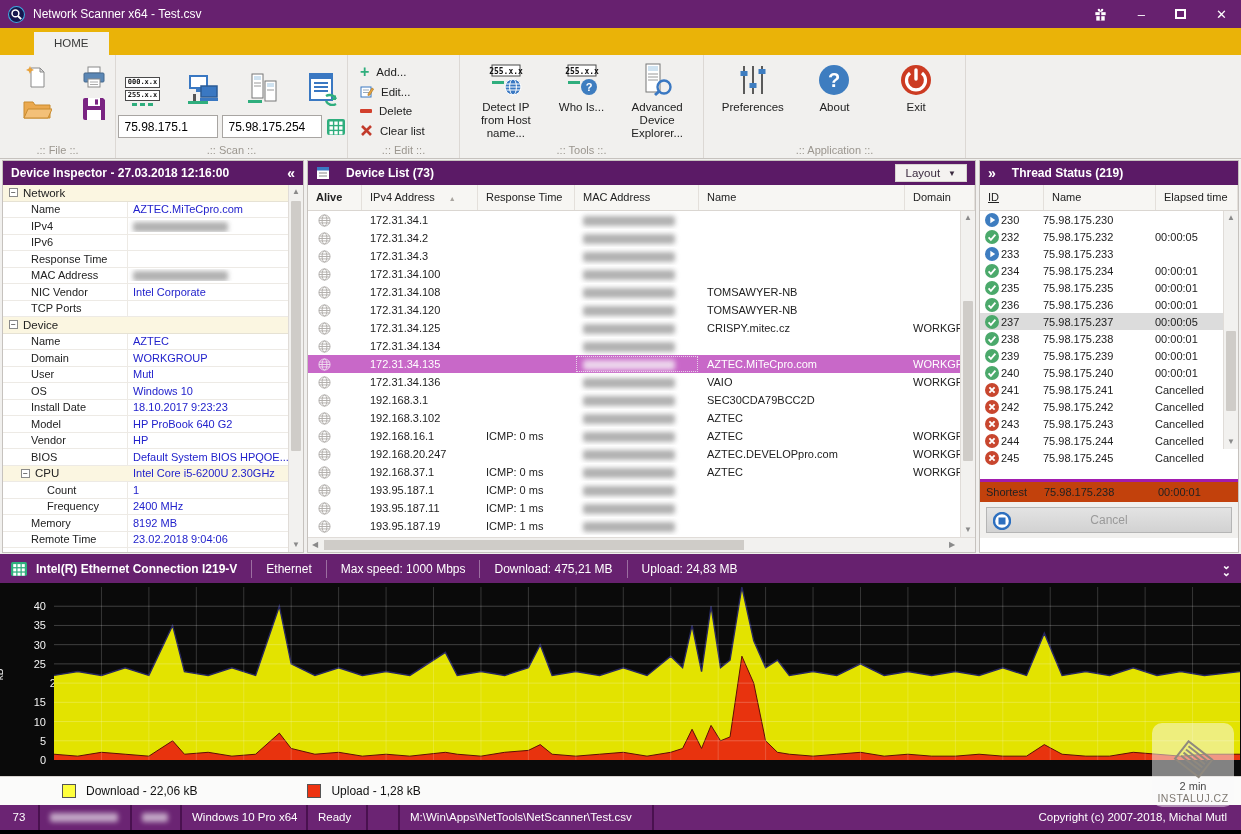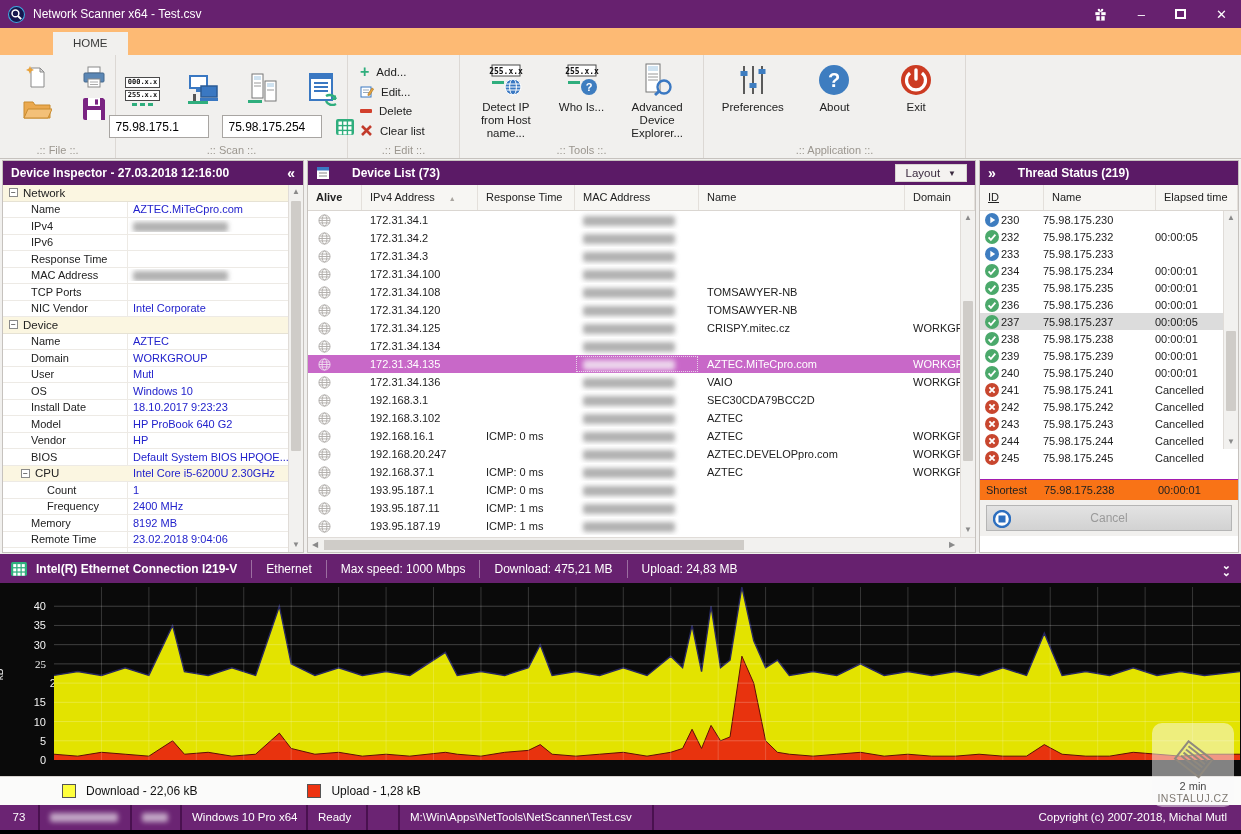--- a/index.html
+++ b/index.html
@@ -7,46 +7,46 @@
   body{font-family:"Liberation Sans",sans-serif;font-size:11px;background:#F1F0EE;position:relative;color:#222}
 
   
   .titlebar{height:28px;background:#67216F;color:#fff;display:flex;align-items:center;padding:0 8px;gap:8px}
   .title-text{font-size:12px}
   .win-controls{margin-left:auto;display:flex;align-items:center;gap:30px;margin-right:6px}
   .win-btn{color:#fff;font-size:13px;line-height:13px;cursor:default}
   .max-glyph{width:11px;height:10px;border:2px solid #fff;display:inline-block}
 
   
-  .tabstrip{height:27px;background:#fdba74;display:flex;align-items:flex-end;padding-left:53px}
+  .tabstrip{height:27px;background:#eab308;display:flex;align-items:flex-end;padding-left:34px}
   .tab{background:#F1F0EE;color:#3a3a3a;padding:5px 20px 6px;font-size:11.5px}
 
   
   .ribbon{height:104px;background:#F1F0EE;border-bottom:1px solid #C6C2BE;display:flex}
   .rgroup{position:relative;border-right:1px solid #DCD8D4;padding:6px 8px 18px}
   .rgroup-label{position:absolute;bottom:2px;left:0;right:0;text-align:center;color:#9B968F;font-size:11px}
   .rg-file{width:114px;display:grid;grid-template-columns:1fr 1fr;grid-template-rows:1fr 1fr;justify-items:center;align-items:center}
   .rbtn{display:flex;align-items:center;justify-content:center;padding:2px;border:1px solid transparent}
   .rg-scan{width:232px;display:flex;flex-direction:column;gap:6px}
   .scan-icons{display:flex;gap:20px;align-items:flex-end;justify-content:center;height:48px}
-  .scan-inputs{display:flex;gap:13px;align-items:center;justify-content:center}
+  .scan-inputs{display:flex;gap:4px;align-items:center;justify-content:center}
   .scan-inputs input{width:100px;height:23px;border:1px solid #A8A5A2;font:12px "Liberation Sans",sans-serif;padding:0 6px;background:#fff}
   .ipbox{display:block;font:bold 7px "DejaVu Sans Mono",monospace;border:1px solid #4a4a4a;background:#fff;padding:0 2px;line-height:9px;color:#111}
   .greendash{height:3px;width:22px;background:repeating-linear-gradient(90deg,#2FAE7D 0 5px,transparent 5px 8px);margin-top:2px}
   .rg-edit{width:112px;display:flex;flex-direction:column;justify-content:flex-start;gap:1px;padding-top:8px}
   .edit-item{display:flex;align-items:center;gap:7px;height:20px;padding:0 4px;font-size:11.5px}
   .rg-tools{width:244px;display:flex;justify-content:space-around;padding-top:8px}
   .bigbtn{width:78px;display:flex;flex-direction:column;align-items:center;gap:4px;font-size:11.5px;text-align:center;white-space:pre-line;line-height:13px}
   .rg-app{width:262px;display:flex;justify-content:space-around;padding-top:8px}
   .rg-fill{flex:1;border-right:none}
 
   
   .main{height:395px;display:flex;gap:3px;padding:1px 2px}
   .panel{background:#fff;border:1px solid #C6C2BE;display:flex;flex-direction:column;position:relative;overflow:hidden}
-  .phdr{height:24px;background:#5B1A66;color:#fff;font-weight:bold;font-size:12px;display:flex;align-items:center;padding:0 8px;gap:22px;flex:none}
+  .phdr{height:24px;background:#5B1A66;color:#fff;font-weight:bold;font-size:12px;display:flex;align-items:center;padding:0 8px;gap:16px;flex:none}
   .phdr .chev{font-size:14px;font-weight:bold}
   .p-inspector{width:302px}
   .p-devices{flex:1}
   .p-threads{width:260px}
 
   
   .ins-grid{flex:1;overflow:hidden;position:relative;background:#fff}
   .ins-row{display:flex;height:16.5px;border-bottom:1px solid #EDEAE5;align-items:center}
   .ins-row .lab{width:125px;flex:none;display:flex;align-items:center;gap:5px;height:100%;border-right:1px solid #EDEAE5;overflow:hidden;white-space:nowrap}
   .ins-row .val{flex:1;color:#2222CC;padding-left:5px;overflow:hidden;white-space:nowrap}
@@ -78,21 +78,21 @@
   .c-alive{width:54px;flex:none;display:flex;align-items:center;padding-left:10px}
   .c-ip{width:116px;flex:none}.c-resp{width:97px;flex:none}.c-mac{width:124px;flex:none}.c-name{width:206px;flex:none}.c-dom{flex:1}
   .layout-btn{margin-left:auto;background:#F4F2F0;color:#3a2a3e;font-weight:normal;font-size:11.5px;padding:2px 10px;border:1px solid #D8D4D0;display:flex;gap:8px;align-items:center}
 
   
   .th-rows{height:268px;overflow:hidden;flex:none}
   .th-row{display:flex;height:17px;align-items:center;padding-left:5px}
   .th-row.hl{background:#DCDCDC}
   .th-ic{width:16px;flex:none;display:flex;align-items:center}
   .th-id{width:42px;flex:none}.th-name{width:112px;flex:none}.th-el{flex:1}
-  .th-sum{border-top:1px solid #a21caf;background:#f97316;flex:none}
+  .th-sum{border-top:3px solid #a21caf;background:#c2410c;flex:none}
   .th-sum .srow{display:flex;height:20px;align-items:center;padding-left:6px}
   .th-sum .sl{width:58px;flex:none}.th-sum .sn{width:114px;flex:none}.th-sum .se{flex:1}
   .cancel-wrap{flex:none;padding:5px 6px;background:#F1F0EE}
   .cancel-btn{height:26px;background:linear-gradient(#E3E3E3,#D2D2D2);border:1px solid #B5B5B5;color:#9A9A9A;font-size:12px;display:flex;align-items:center;justify-content:center;position:relative}
   .cancel-btn .stopic{position:absolute;left:6px;top:4px}
 
   
   .netbar{height:29px;background:#67216F;color:#fff;display:flex;align-items:center;padding:0 10px;gap:0}
   .nb-name{font-weight:bold;font-size:12px;margin-left:8px;padding-right:14px}
   .nb-item{font-size:12px;padding:0 14px;border-left:1px solid rgba(255,255,255,.35);height:18px;line-height:18px}
@@ -392,29 +392,29 @@
           <div class="val"></div>
         </div>
         <div class="ins-row item">
           <div class="lab ind-i">
             <span>MAC Address</span>
           </div>
           <div class="val"><span class="blurbox" style="width: 95px;"></span></div>
         </div>
         <div class="ins-row item">
           <div class="lab ind-i">
+            <span>NIC Vendor</span>
+          </div>
+          <div class="val">Intel Corporate</div>
+        </div>
+        <div class="ins-row item">
+          <div class="lab ind-i">
             <span>TCP Ports</span>
           </div>
           <div class="val"></div>
-        </div>
-        <div class="ins-row item">
-          <div class="lab ind-i">
-            <span>NIC Vendor</span>
-          </div>
-          <div class="val">Intel Corporate</div>
         </div>
         <div class="ins-row group">
           <div class="lab ind-g">
             <span class="exp">−</span>
             <span>Device</span>
           </div>
           <div class="val"></div>
         </div>
         <div class="ins-row item">
           <div class="lab ind-i">
@@ -1062,21 +1062,21 @@
 </div>
 
 <div class="chart">
   <span class="kb">kB</span>
   <div id="ylabels">
       <div class="ylab" style="left: 6px; top: 171px;">0</div>
       <div class="ylab" style="left: 6px; top: 151.778px;">5</div>
       <div class="ylab" style="left: 6px; top: 132.556px;">10</div>
       <div class="ylab" style="left: 6px; top: 113.333px;">15</div>
       <div class="ylab" style="left: 22px; top: 94.1111px;">20</div>
-      <div class="ylab" style="left: 6px; top: 74.8889px; font-family: Liberation Serif, serif;">25</div>
+      <div class="ylab" style="left: 6px; top: 74.8889px;">25</div>
       <div class="ylab" style="left: 6px; top: 55.6667px;">30</div>
       <div class="ylab" style="left: 6px; top: 36.4444px;">35</div>
       <div class="ylab" style="left: 6px; top: 17.2222px;">40</div>
     </div>
   <div class="plotwrap">
       <svg id="plot" viewBox="0 0 100 100" preserveAspectRatio="none">
         <polygon points="0,100 0,51.111111111111114 2,48.88888888888889 4,51.111111111111114 6,46.666666666666664 8,51.111111111111114 10,22.222222222222214 11,48.88888888888889 13,51.111111111111114 15,46.666666666666664 17,51.111111111111114 19,11.111111111111114 20,44.44444444444444 22,51.111111111111114 24,46.666666666666664 26,51.111111111111114 28,48.88888888888889 30,51.111111111111114 33,37.77777777777778 34,51.111111111111114 36,48.88888888888889 38,51.111111111111114 40,46.666666666666664 41,33.33333333333334 42,51.111111111111114 44,48.88888888888889 46,51.111111111111114 48,46.666666666666664 50,51.111111111111114 52,40 53,46.666666666666664 53.8,22.222222222222214 54.6,48.88888888888889 55.4,11.111111111111114 56.2,46.666666666666664 57,42.22222222222223 58,0 59,31.111111111111114 60,46.666666666666664 61,42.22222222222223 62,51.111111111111114 64,48.88888888888889 66,51.111111111111114 68,44.44444444444444 70,51.111111111111114 72,48.88888888888889 74,51.111111111111114 76,48.88888888888889 78,51.111111111111114 80,46.666666666666664 82,51.111111111111114 83.5,26.66666666666667 85,51.111111111111114 87,48.88888888888889 89,51.111111111111114 91,46.666666666666664 93,51.111111111111114 95,48.88888888888889 97,51.111111111111114 100,48.88888888888889 100,100" fill="#E3E300"></polygon>
         <polyline points="0,51.111111111111114 2,48.88888888888889 4,51.111111111111114 6,46.666666666666664 8,51.111111111111114 10,22.222222222222214 11,48.88888888888889 13,51.111111111111114 15,46.666666666666664 17,51.111111111111114 19,11.111111111111114 20,44.44444444444444 22,51.111111111111114 24,46.666666666666664 26,51.111111111111114 28,48.88888888888889 30,51.111111111111114 33,37.77777777777778 34,51.111111111111114 36,48.88888888888889 38,51.111111111111114 40,46.666666666666664 41,33.33333333333334 42,51.111111111111114 44,48.88888888888889 46,51.111111111111114 48,46.666666666666664 50,51.111111111111114 52,40 53,46.666666666666664 53.8,22.222222222222214 54.6,48.88888888888889 55.4,11.111111111111114 56.2,46.666666666666664 57,42.22222222222223 58,0 59,31.111111111111114 60,46.666666666666664 61,42.22222222222223 62,51.111111111111114 64,48.88888888888889 66,51.111111111111114 68,44.44444444444444 70,51.111111111111114 72,48.88888888888889 74,51.111111111111114 76,48.88888888888889 78,51.111111111111114 80,46.666666666666664 82,51.111111111111114 83.5,26.66666666666667 85,51.111111111111114 87,48.88888888888889 89,51.111111111111114 91,46.666666666666664 93,51.111111111111114 95,48.88888888888889 97,51.111111111111114 100,48.88888888888889 " fill="none" stroke="#26265E" stroke-width="1.4" vector-effect="non-scaling-stroke"></polyline>
         <polygon points="0,100 0,96.66666666666667 2,97.77777777777777 4,95.55555555555556 6,96.66666666666667 8,97.77777777777777 10,88.88888888888889 11,96.66666666666667 13,95.55555555555556 15,97.77777777777777 17,96.66666666666667 19,84.44444444444444 20,93.33333333333333 22,96.66666666666667 24,95.55555555555556 26,97.77777777777777 28,96.66666666666667 30,97.77777777777777 33,95.55555555555556 34,96.66666666666667 36,97.77777777777777 38,95.55555555555556 40,94.44444444444444 41,91.11111111111111 42,96.66666666666667 44,97.77777777777777 46,96.66666666666667 48,95.55555555555556 50,97.77777777777777 52,95.55555555555556 53,93.33333333333333 53.8,82.22222222222223 54.6,93.33333333333333 55.4,80 56.2,88.88888888888889 57,86.66666666666667 58,40 59,55.55555555555556 60,88.88888888888889 61,95.55555555555556 62,96.66666666666667 64,97.77777777777777 66,96.66666666666667 68,95.55555555555556 70,97.77777777777777 72,96.66666666666667 74,97.77777777777777 76,97.77777777777777 78,96.66666666666667 80,97.77777777777777 82,97.77777777777777 83.5,91.11111111111111 85,96.66666666666667 87,97.77777777777777 89,97.77777777777777 91,95.55555555555556 93,96.66666666666667 95,97.77777777777777 97,96.66666666666667 100,96.66666666666667 100,100" fill="#E8330E"></polygon>
         <polyline points="0,96.66666666666667 2,97.77777777777777 4,95.55555555555556 6,96.66666666666667 8,97.77777777777777 10,88.88888888888889 11,96.66666666666667 13,95.55555555555556 15,97.77777777777777 17,96.66666666666667 19,84.44444444444444 20,93.33333333333333 22,96.66666666666667 24,95.55555555555556 26,97.77777777777777 28,96.66666666666667 30,97.77777777777777 33,95.55555555555556 34,96.66666666666667 36,97.77777777777777 38,95.55555555555556 40,94.44444444444444 41,91.11111111111111 42,96.66666666666667 44,97.77777777777777 46,96.66666666666667 48,95.55555555555556 50,97.77777777777777 52,95.55555555555556 53,93.33333333333333 53.8,82.22222222222223 54.6,93.33333333333333 55.4,80 56.2,88.88888888888889 57,86.66666666666667 58,40 59,55.55555555555556 60,88.88888888888889 61,95.55555555555556 62,96.66666666666667 64,97.77777777777777 66,96.66666666666667 68,95.55555555555556 70,97.77777777777777 72,96.66666666666667 74,97.77777777777777 76,97.77777777777777 78,96.66666666666667 80,97.77777777777777 82,97.77777777777777 83.5,91.11111111111111 85,96.66666666666667 87,97.77777777777777 89,97.77777777777777 91,95.55555555555556 93,96.66666666666667 95,97.77777777777777 97,96.66666666666667 100,96.66666666666667 " fill="none" stroke="#5C0E08" stroke-width="1" vector-effect="non-scaling-stroke"></polyline>

